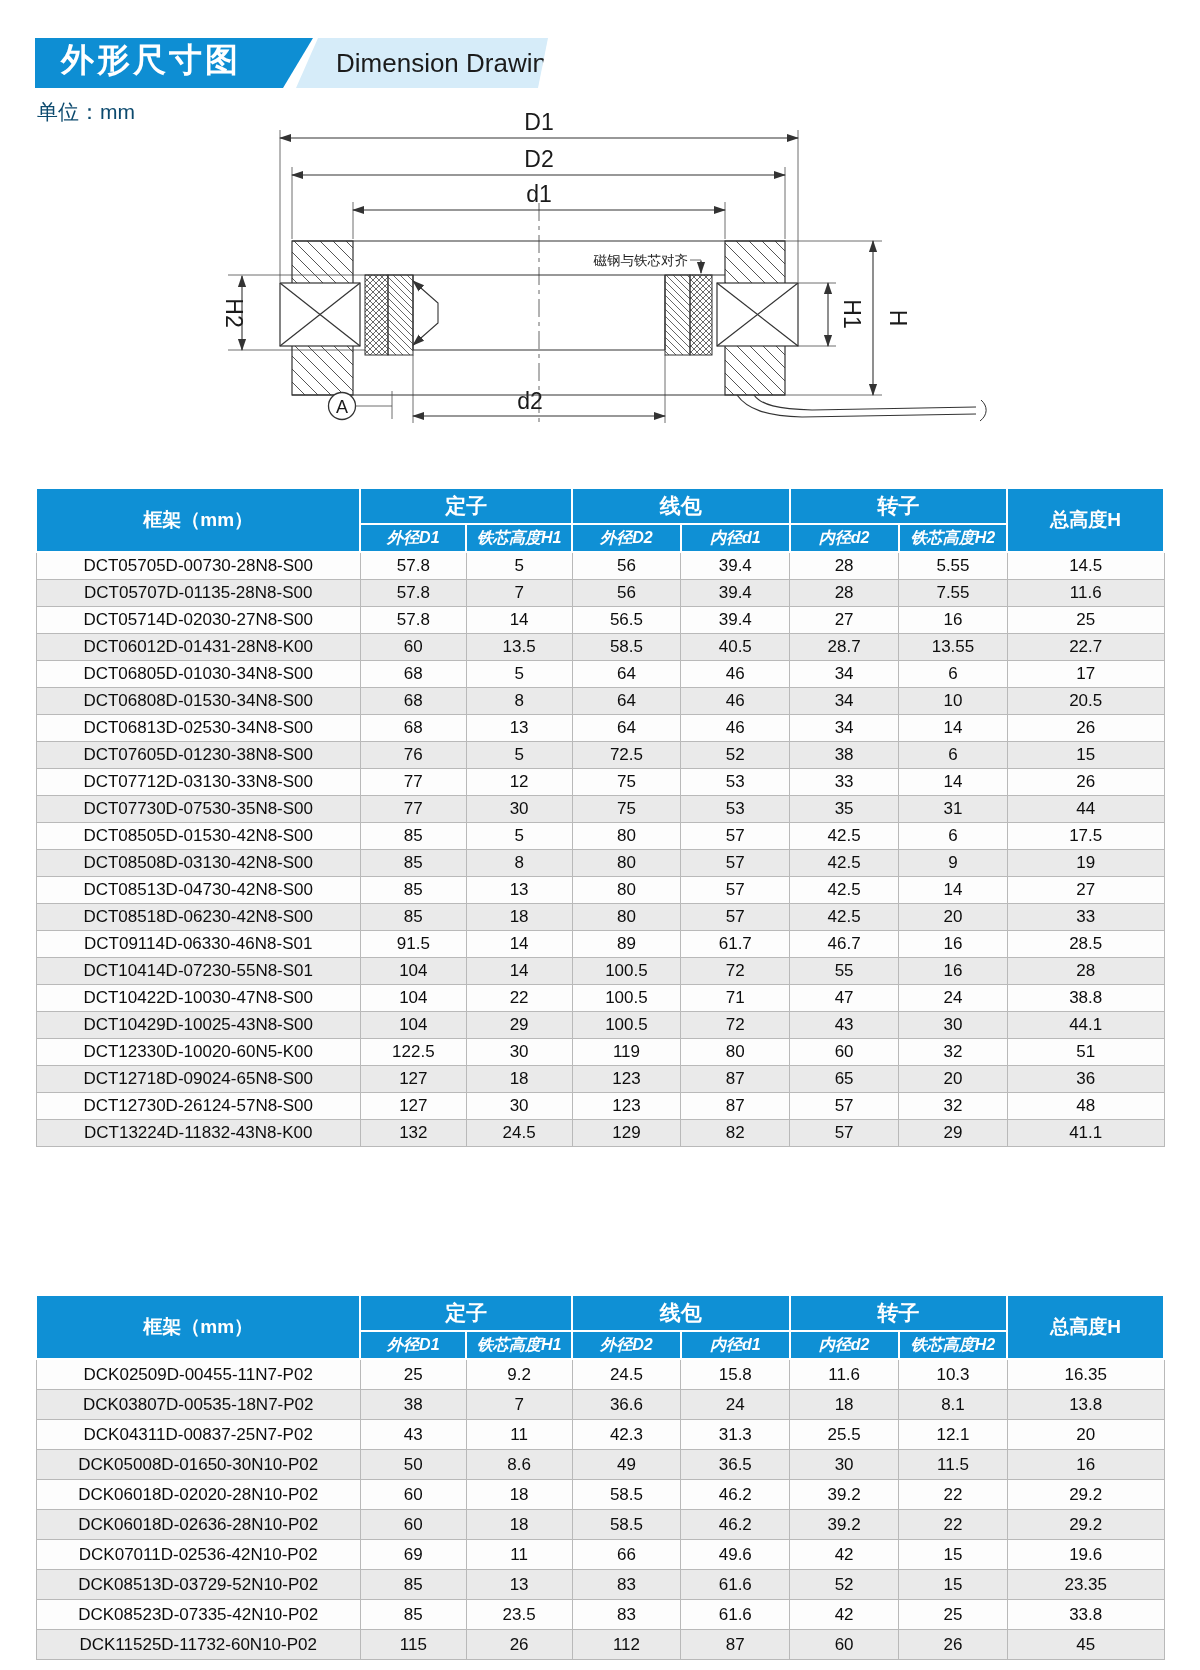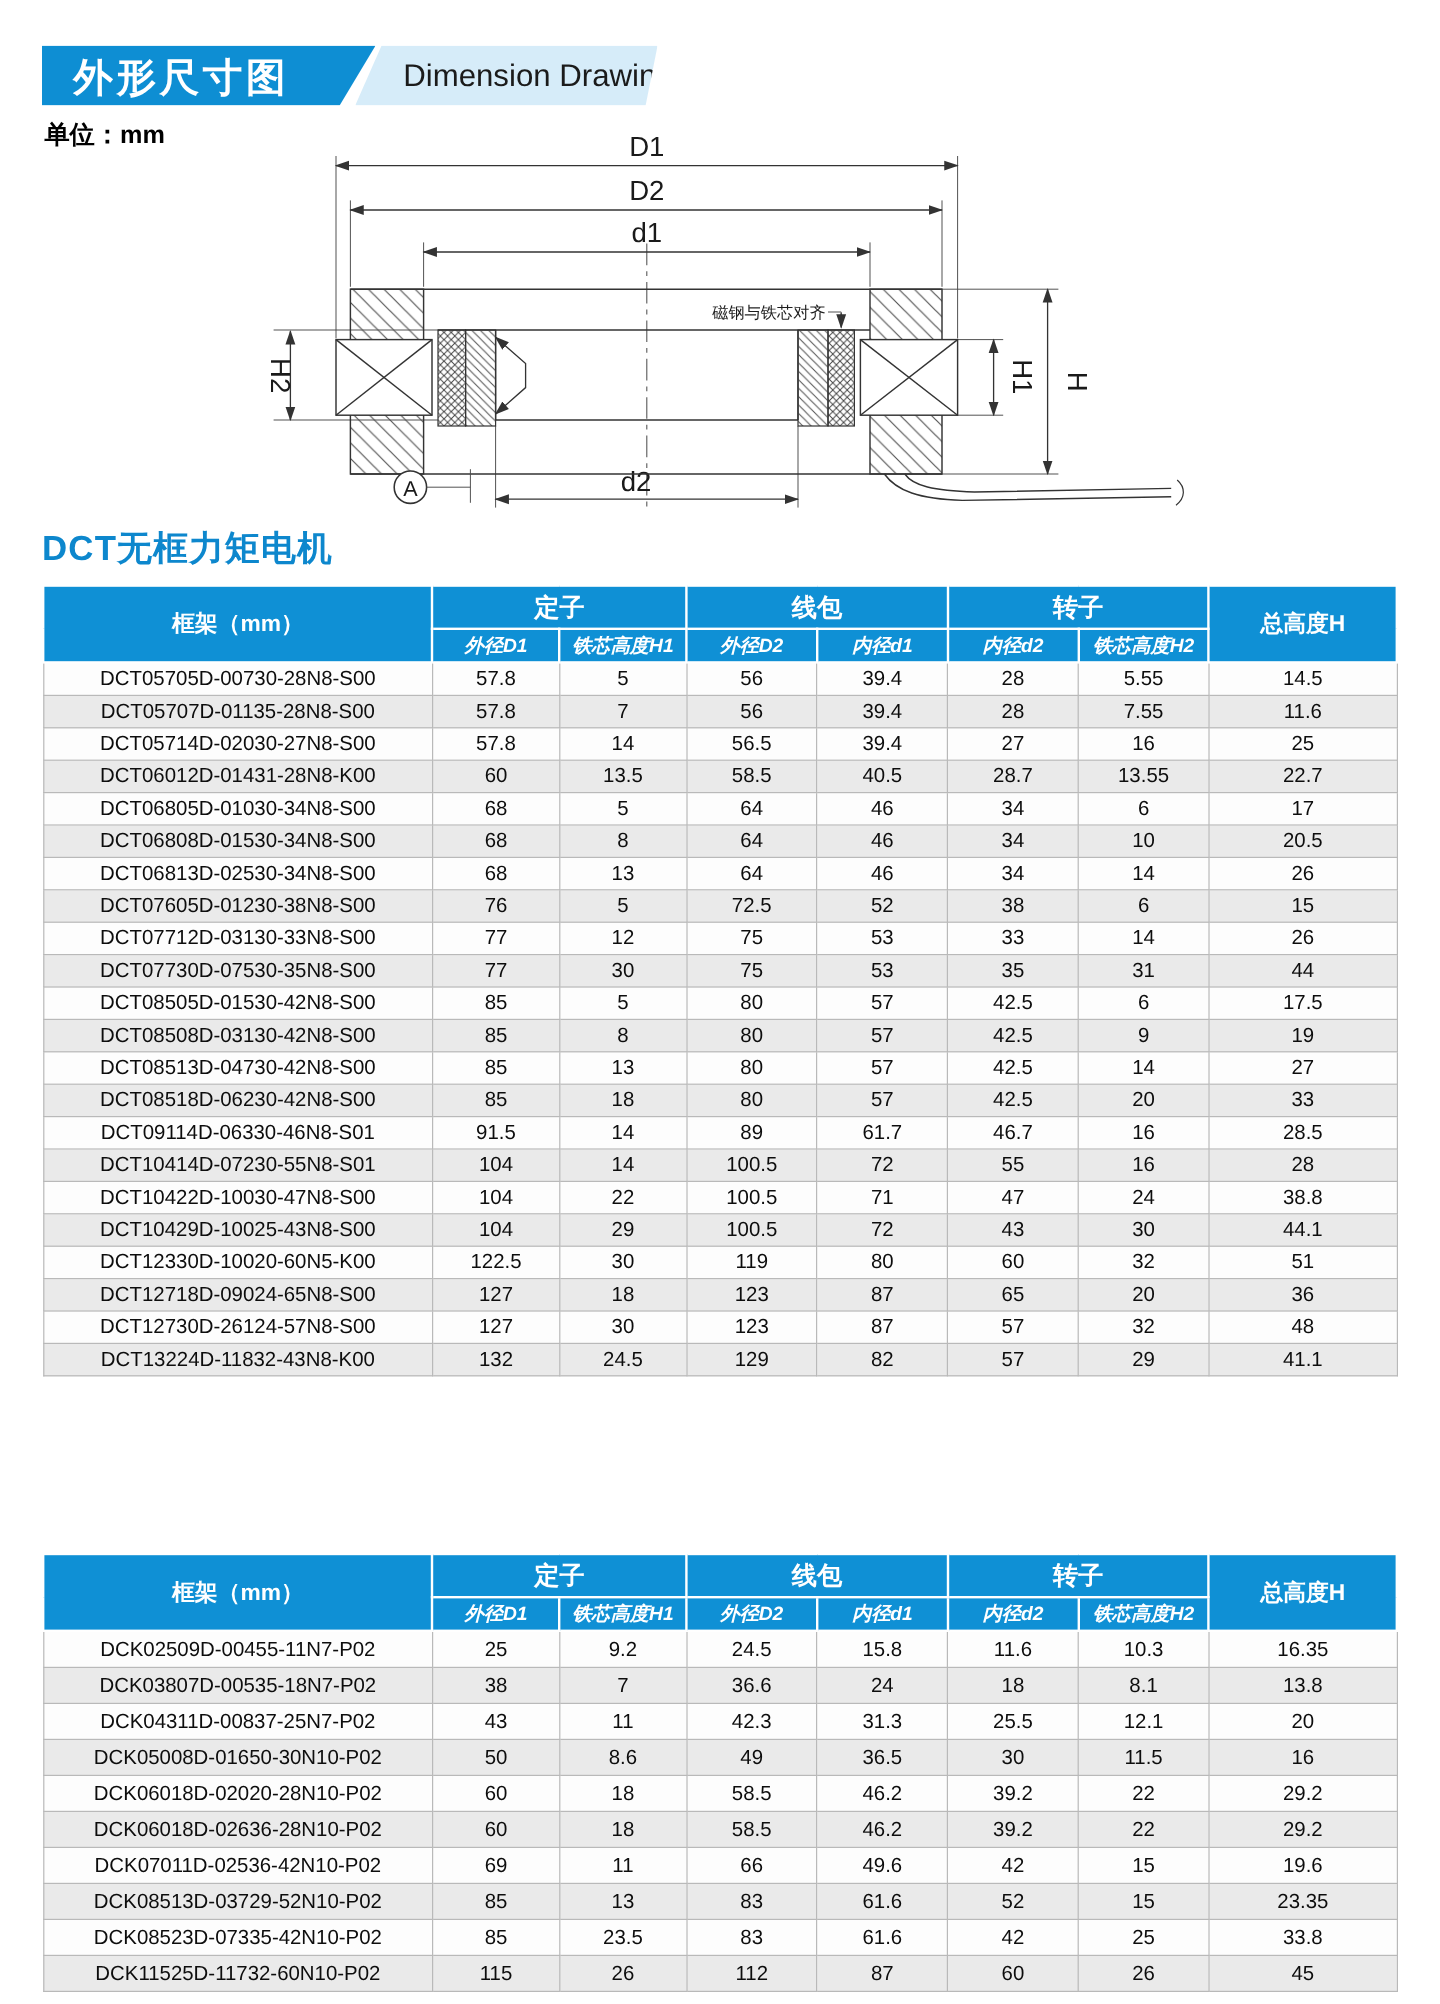--- a/index.html
+++ b/index.html
@@ -2,28 +2,28 @@
 <html><head>
 <meta charset="utf-8">
 <style>
   html,body{margin:0;padding:0;background:#fff;}
   #page{position:relative;width:1200px;height:1670px;background:#ffffff;overflow:hidden;
         font-family:"Liberation Sans","DejaVu Sans",sans-serif;color:#111;}
 
   
   .banner-blue{position:absolute;left:35px;top:38px;width:278px;height:50px;background:#0e8ed3;
        clip-path:polygon(0 0,100% 0,calc(100% - 30px) 100%,0 100%);
-       display:flex;align-items:flex-end;}
+       display:flex;align-items:flex-start;}
   .banner-blue span{color:#fff;font-size:33px;font-weight:bold;letter-spacing:3px;padding-left:26px;}
   .banner-light{position:absolute;left:296px;top:38px;width:252px;height:50px;background:#d6ecf9;
        clip-path:polygon(22px 0,100% 0,calc(100% - 10px) 100%,0 100%);
        display:flex;align-items:center;}
   .banner-light span{color:#1b1b1b;font-size:26px;padding-left:40px;white-space:nowrap;}
 
-  .unit-label{position:absolute;left:37px;top:98px;font-size:21px;color:#000000;font-weight:bold;}
+  .unit-label{position:absolute;left:37px;top:98px;font-size:21px;color:#0c4a6e;}
 
   
   .sec-title{position:absolute;left:35px;font-size:29px;font-weight:bold;color:#0d87cd;letter-spacing:1px;}
   #dct-title{top:438px;}
   #dck-title{top:1243px;}
 
   
   table.spec{position:absolute;left:35px;width:1130px;border-collapse:collapse;table-layout:fixed;
        font-size:17px;color:#0d0d0d;}
   #dct-table{top:487px;}
@@ -158,21 +158,20 @@
       <line class="thin" x1="262" y1="288" x2="262" y2="316"></line>
     </g>
 
     <g class="cad">
       <path d="M607,292 C617,306 636,313 672,314 L846,311"></path>
       <path d="M624,292 C631,302 648,306 682,307 L846,304"></path>
       <path d="M851,297 c 7,6 7,15 -1,21" stroke-width="1"></path>
     </g>
   </svg>
 
-  <div class="sec-title" id="dct-title">DCT无框力矩电机</div>
   <table class="spec" id="dct-table">
     <colgroup>
       <col style="width:28.76%">
         <col style="width:9.38%">
         <col style="width:9.38%">
       <col style="width:9.65%">
         <col style="width:9.65%">
         <col style="width:9.65%">
       <col style="width:9.65%">
         <col style="width:13.88%">

